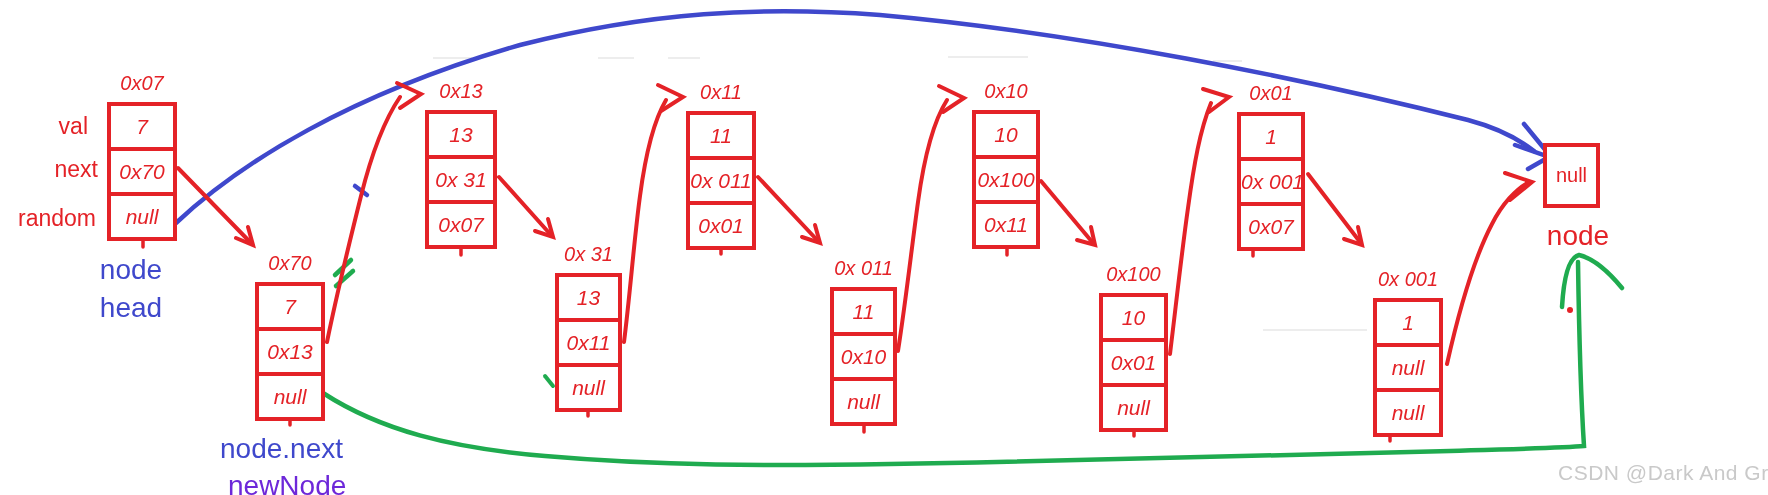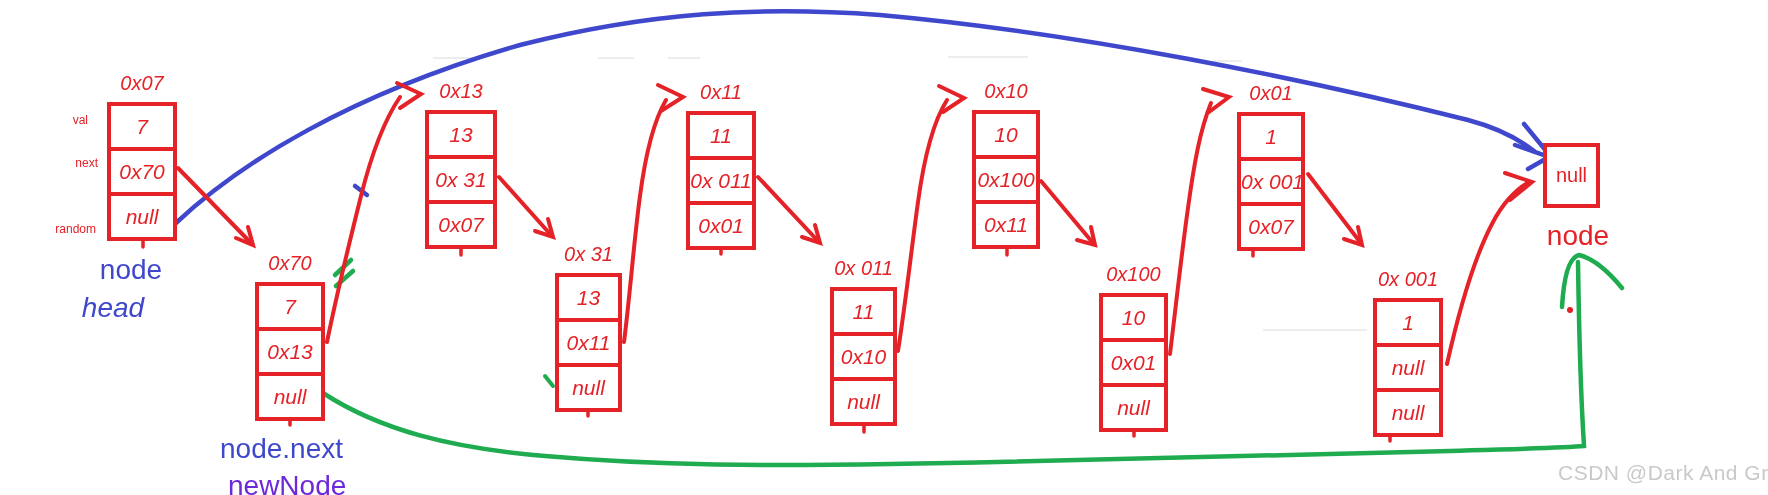--- a/index.html
+++ b/index.html
@@ -23,21 +23,21 @@
   .lnode .cell + .cell{border-top:4px solid #e42227;}
   
   .terminal-box{
     position:absolute;border:4px solid #e42227;color:#e42227;
     text-align:center;font-size:20px;background:#fff;
   }
   .lbl{position:absolute;white-space:pre;}
   .lbl.red{color:#e42227;}
   .lbl.blue{color:#3f48cc;}
   .lbl.green{color:#6d28d9;}
-  .fieldlbl{font-size:12px;text-align:right;}
+  .fieldlbl{font-size:23px;text-align:right;}
   .biglbl{font-size:28px;text-align:center;}
   .watermark{
     position:absolute;color:#c9c9c9;font-size:21px;letter-spacing:0.5px;white-space:pre;
   }
 </style>
 </head>
 <body>
 
 <div id="canvas">
 
@@ -125,32 +125,32 @@
       <path d="M1007,247 L1007,255"></path>
         <path d="M1134,429 L1134,436"></path>
         <path d="M1253,249 L1253,256"></path>
       <path d="M1390,434 L1390,441"></path>
     </g>
     <circle cx="1570" cy="310" r="3" fill="#e42227"></circle>
   </svg>
 
   <div class="lbl red fieldlbl abs" style="left:30px;top:113px;width:58px;">val</div>
   <div class="lbl red fieldlbl abs" style="left:30px;top:156px;width:68px;">next</div>
-  <div class="lbl red fieldlbl abs" style="left:14px;top:222px;width:82px;">random</div>
+  <div class="lbl red fieldlbl abs" style="left:14px;top:205px;width:82px;">random</div>
 
   <div class="lnode" style="left:107px;top:102px;width:70px;">
     <div class="addr">0x07</div>
     <div class="box">
       <div class="cell">7</div>
       <div class="cell">0x70</div>
       <div class="cell">null</div>
     </div>
   </div>
   <div class="lbl blue biglbl abs" style="left:98px;top:254px;width:66px;">node</div>
-  <div class="lbl blue biglbl abs" style="left:80px;top:292px;width:66px;font-style:italic;">head</div>
+  <div class="lbl blue biglbl abs" style="left:98px;top:292px;width:66px;">head</div>
 
   <div class="lnode" style="left:255px;top:282px;width:70px;">
     <div class="addr">0x70</div>
     <div class="box">
       <div class="cell">7</div>
       <div class="cell">0x13</div>
       <div class="cell">null</div>
     </div>
   </div>
   <div class="lbl blue biglbl abs" style="left:220px;top:433px;width:120px;">node.next</div>

